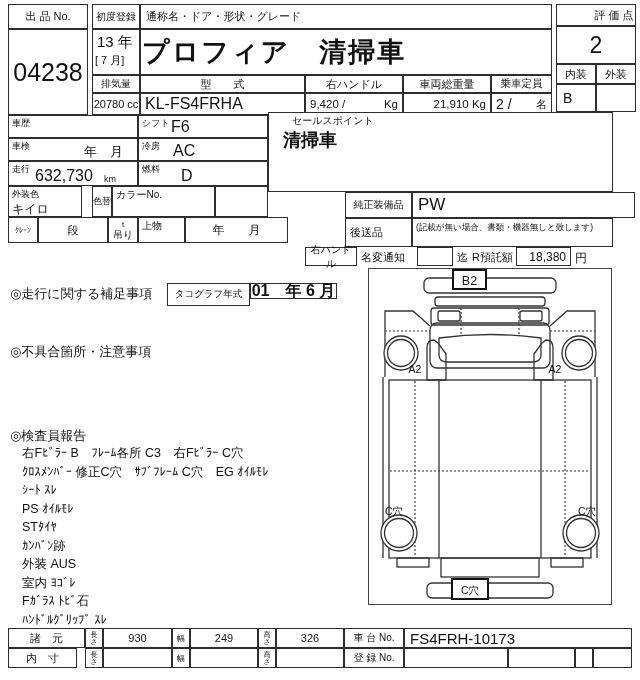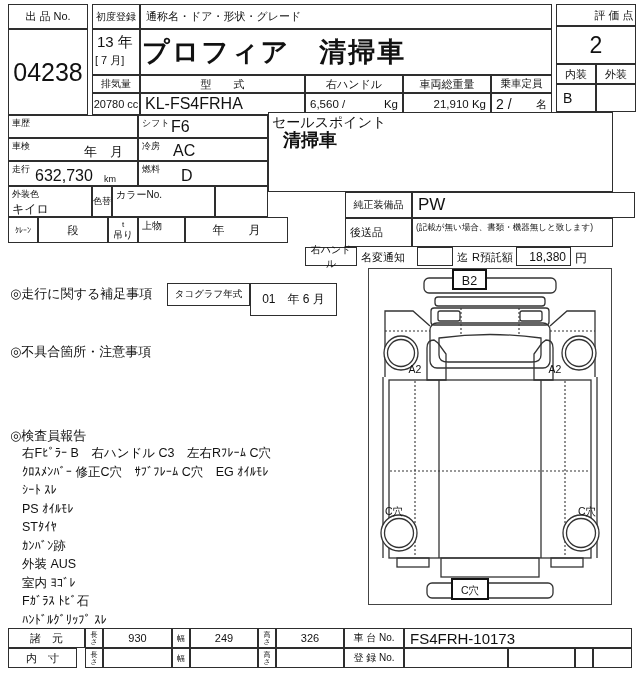--- a/index.html
+++ b/index.html
@@ -35,21 +35,21 @@
   </div>
 
   <div class="cell ctr" style="left:92px;top:75px;width:48px;height:18px;font-size:10px;">排気量</div>
   <div class="cell ctr" style="left:92px;top:93px;width:48px;height:22px;font-size:11px;">20780 cc</div>
 
   <div class="cell ctr" style="left:140px;top:75px;width:165px;height:18px;">型　　式</div>
   <div class="cell flex" style="left:140px;top:93px;width:165px;height:22px;padding-left:4px;font-size:16px;">KL-FS4FRHA</div>
 
   <div class="cell ctr" style="left:305px;top:75px;width:98px;height:18px;">右ハンドル</div>
   <div class="cell flex" style="left:305px;top:93px;width:98px;height:22px;padding:0 4px;justify-content:space-between;font-size:11.5px;">
-    <span>6,560 /</span>
+    <span>9,420 /</span>
     <span>Kg</span>
   </div>
 
   <div class="cell ctr" style="left:403px;top:75px;width:88px;height:18px;">車両総重量</div>
   <div class="cell flex" style="left:403px;top:93px;width:88px;height:22px;justify-content:flex-end;padding-right:4px;font-size:11.5px;">21,910 Kg</div>
 
   <div class="cell ctr" style="left:491px;top:75px;width:61px;height:18px;font-size:10.5px;">乗車定員</div>
   <div class="cell flex" style="left:491px;top:93px;width:61px;height:22px;padding:0 4px;justify-content:space-between;">
     <span style="font-size:14px;">2 /</span>
     <span>名</span>
@@ -82,21 +82,21 @@
   <div class="cell" style="left:8px;top:161px;width:130px;height:25px;">
     <span class="lbl-tl">走行</span>
     <span style="position:absolute;left:26px;top:5px;font-size:16px;">632,730</span>
     <span style="position:absolute;left:95px;top:12px;font-size:9px;">km</span>
   </div>
   <div class="cell" style="left:138px;top:161px;width:130px;height:25px;">
     <span class="lbl-tl">燃料</span>
     <span style="position:absolute;left:42px;top:5px;font-size:16px;">D</span>
   </div>
 
-  <div class="cell" style="left:8px;top:186px;width:84px;height:31px;">
+  <div class="cell" style="left:8px;top:186px;width:74px;height:31px;">
     <span class="lbl-tl">外装色</span>
     <span style="position:absolute;left:3px;top:14px;font-size:12px;">キイロ</span>
   </div>
   <div class="cell ctr" style="left:92px;top:186px;width:20px;height:31px;font-size:9px;">色替</div>
   <div class="cell" style="left:112px;top:186px;width:103px;height:31px;">
     <span class="lbl-tl" style="font-size:10px;">カラーNo.</span>
   </div>
   <div class="cell" style="left:215px;top:186px;width:53px;height:31px;"></div>
 
   <div class="cell ctr" style="left:8px;top:217px;width:30px;height:26px;font-size:8px;">ｸﾚｰﾝ</div>
@@ -106,45 +106,45 @@
       <div class="vsm" style="text-align:center;">t</div>
       <div style="font-size:10px;line-height:11px;">吊り</div>
     </div>
   </div>
   <div class="cell" style="left:138px;top:217px;width:47px;height:26px;">
     <span class="lbl-tl" style="font-size:10px;">上物</span>
   </div>
   <div class="cell ctr" style="left:185px;top:217px;width:103px;height:26px;font-size:12px;">年　　月</div>
 
   <div class="cell" style="left:268px;top:112px;width:345px;height:80px;">
-    <span class="lbl-tl" style="font-size:14px;">セールスポイント</span>
+    <span class="lbl-tl" style="font-size:10px;margin-left:20px;">セールスポイント</span>
     <span style="position:absolute;left:14px;top:15px;font-size:18px;font-weight:bold;">清掃車</span>
   </div>
   <div class="cell ctr" style="left:345px;top:192px;width:67px;height:26px;font-size:10px;">純正装備品</div>
   <div class="cell flex" style="left:412px;top:192px;width:223px;height:26px;padding-left:5px;font-size:17px;">PW</div>
   <div class="cell flex" style="left:345px;top:218px;width:67px;height:29px;padding-left:4px;font-size:11px;">後送品</div>
   <div class="cell" style="left:412px;top:218px;width:201px;height:29px;font-size:8.5px;padding:3px 2px 0 3px;">(記載が無い場合、書類・機器無しと致します)</div>
 
   <div class="cell ctr" style="left:305px;top:247px;width:52px;height:19px;font-size:10px;">右ハンドル</div>
   <div class="nob" style="position:absolute;left:361px;top:250px;font-size:11px;">名変通知</div>
   <div class="cell" style="left:417px;top:247px;width:36px;height:19px;"></div>
   <div class="nob" style="position:absolute;left:457px;top:250px;font-size:11px;">迄</div>
   <div class="nob" style="position:absolute;left:472px;top:250px;font-size:11px;">R預託額</div>
   <div class="cell flex" style="left:516px;top:247px;width:55px;height:19px;justify-content:flex-end;padding-right:4px;font-size:12px;">18,380</div>
   <div class="nob" style="position:absolute;left:575px;top:250px;font-size:12px;">円</div>
 
   <div class="nob" style="position:absolute;left:10px;top:285px;font-size:13px;">◎走行に関する補足事項</div>
   <div class="cell ctr" style="left:167px;top:283px;width:83px;height:23px;font-size:9.5px;">タコグラフ年式</div>
-  <div class="cell ctr" style="left:250px;top:283px;width:87px;height:33px;font-size:12px;">01　年 6 月</div>
+  <div class="cell ctr" style="left:250px;top:283px;width:87px;height:16px;font-size:16px;font-weight:bold;">01　年 6 月</div>
 
   <div class="nob" style="position:absolute;left:10px;top:343px;font-size:13px;">◎不具合箇所・注意事項</div>
 
   <div class="nob" style="position:absolute;left:10px;top:427px;font-size:13px;">◎検査員報告</div>
   <div class="nob rep" style="position:absolute;left:22px;top:444px;width:340px;">
-    <div>右Fﾋﾟﾗｰ B　右ハンドル C3　左右Rﾌﾚｰﾑ C穴</div>
+    <div>右Fﾋﾟﾗｰ B　ﾌﾚｰﾑ各所 C3　右Fﾋﾟﾗｰ C穴</div>
     <div>ｸﾛｽﾒﾝﾊﾞｰ 修正C穴　ｻﾌﾞﾌﾚｰﾑ C穴　EG ｵｲﾙﾓﾚ</div>
     <div>ｼｰﾄ ｽﾚ</div>
     <div>PS ｵｲﾙﾓﾚ</div>
     <div>STﾀｲﾔ</div>
     <div>ｶﾝﾊﾞﾝ跡</div>
     <div>外装 AUS</div>
     <div>室内 ﾖｺﾞﾚ</div>
     <div>Fｶﾞﾗｽ ﾄﾋﾞ石</div>
     <div>ﾊﾝﾄﾞﾙｸﾞﾘｯﾌﾟ ｽﾚ</div>
   </div>

